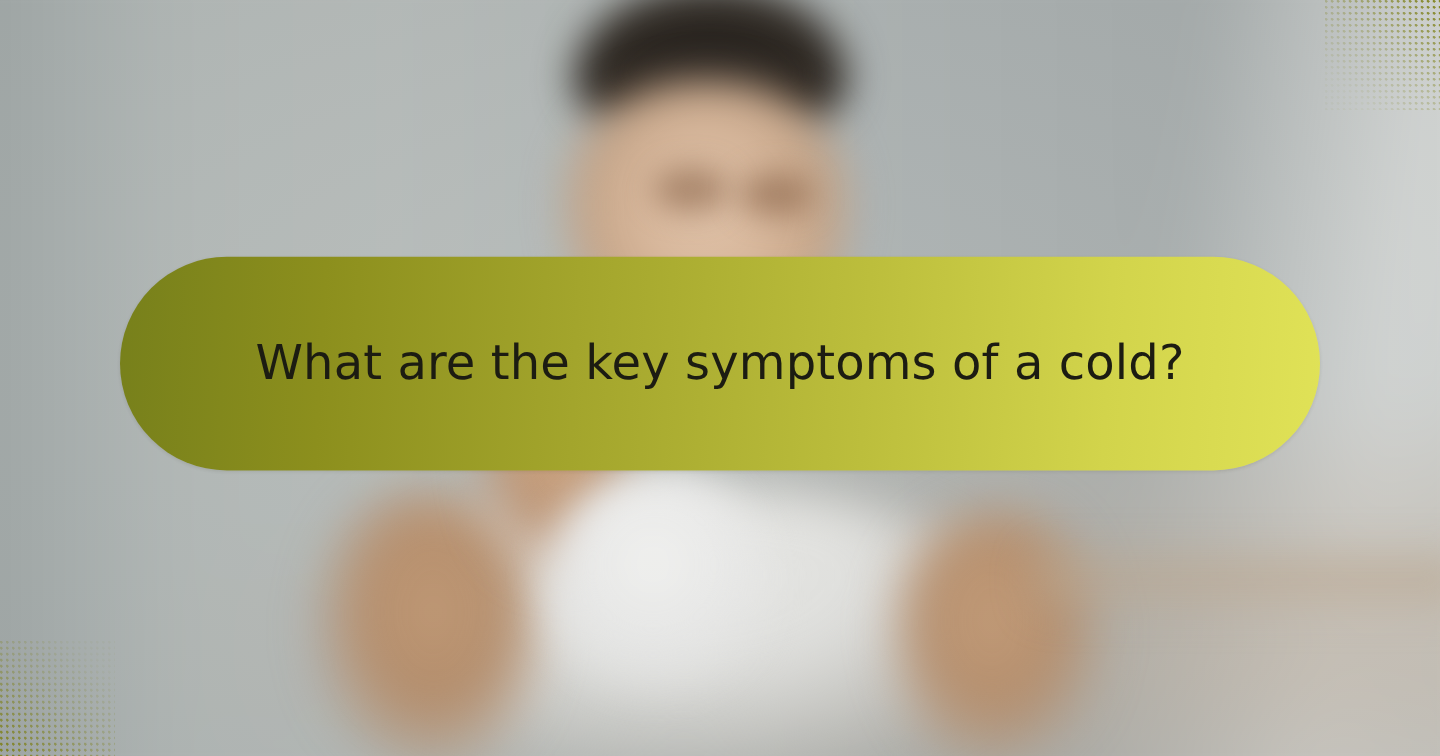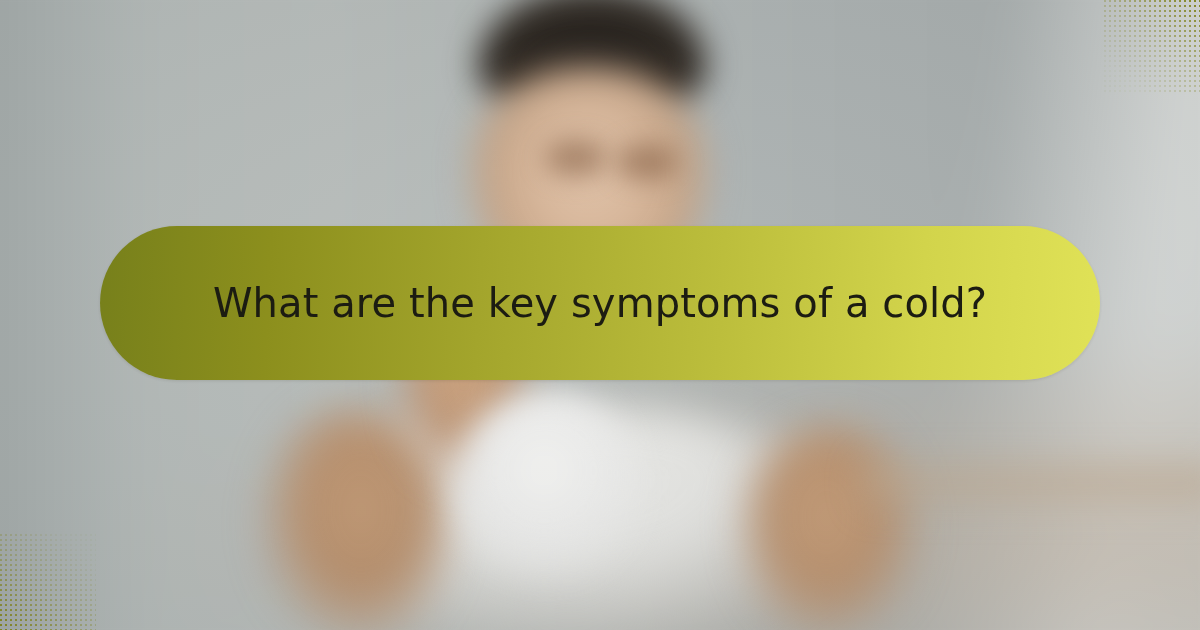--- a/index.html
+++ b/index.html
@@ -145,23 +145,23 @@
     width:96px; height:96px;
     -webkit-mask-image:linear-gradient(42deg, rgba(0,0,0,1) 4%, rgba(0,0,0,0.34) 48%, rgba(0,0,0,0.06) 82%);
             mask-image:linear-gradient(42deg, rgba(0,0,0,1) 4%, rgba(0,0,0,0.34) 48%, rgba(0,0,0,0.06) 82%);
     opacity:0.9;
   }
 
   
   .pill {
     position:absolute;
     left:100px;
-    top:226px;
+    top:214px;
     width:1000px;
-    height:154px;
+    height:178px;
     border-radius:89px;
     background:linear-gradient(93deg, #77801b 0%, #8c8f1d 17%, #a3a52c 38%, #bcbe3c 62%, #d2d44b 82%, #e0e257 100%);
     display:flex;
     align-items:center;
     justify-content:center;
     box-shadow:0 1px 3px rgba(40,40,20,0.12);
   }
 
   .pill-text {
     font-family:"DejaVu Sans", "Liberation Sans", sans-serif;

